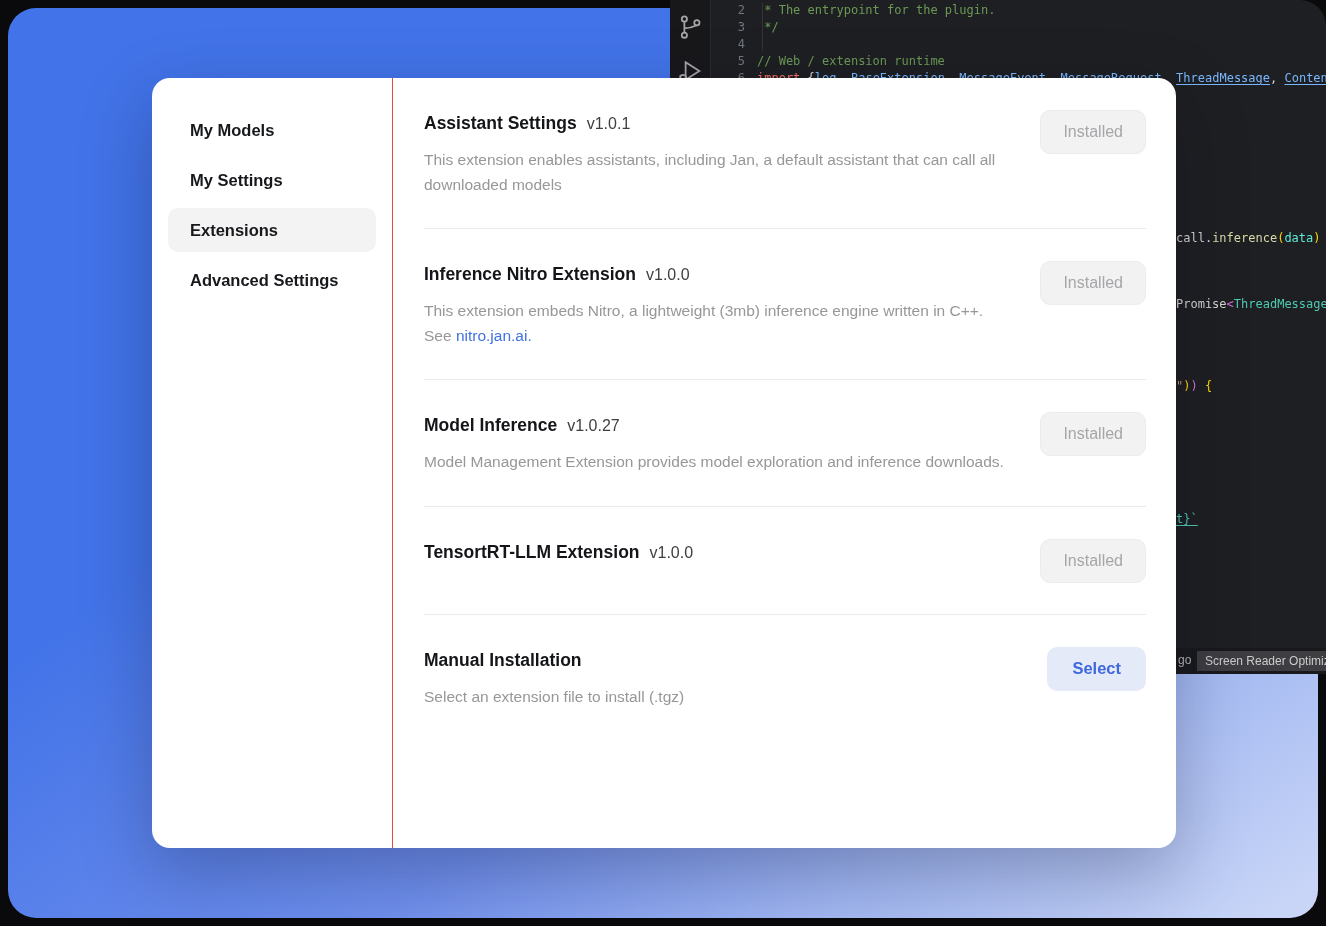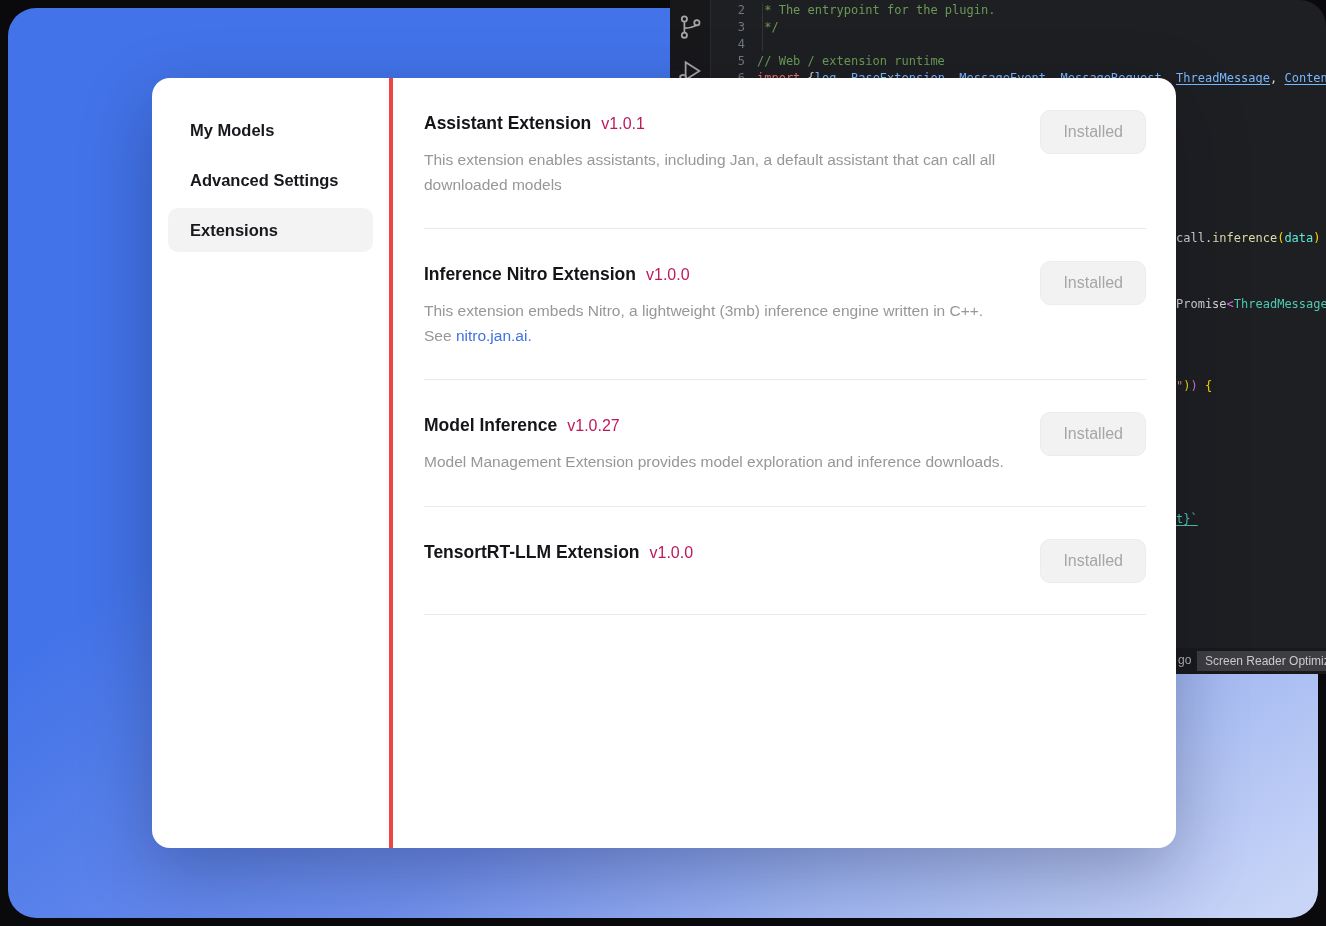--- a/index.html
+++ b/index.html
@@ -55,35 +55,35 @@
     position:absolute;left:527px;right:0;top:3px;height:20px;
     background:#3d3d42;color:#cccccc;display:flex;align-items:center;
     padding:0 8px;white-space:nowrap;overflow:hidden;
   }
   
   .modal{
     position:absolute;left:152px;top:78px;width:1024px;height:770px;z-index:3;
     background:#ffffff;border-radius:18px;box-shadow:0 24px 70px rgba(10,15,40,.28);
     display:flex;box-sizing:border-box;
   }
-  .sidebar{width:241px;flex:none;border-right:4px solid #ef4444;padding:30px 16px 0;box-sizing:border-box}
+  .sidebar{width:241px;flex:none;border-right:1px solid #ef4444;padding:30px 16px 0;box-sizing:border-box}
   .side-item{
     height:44px;display:flex;align-items:center;padding:0 22px;margin-bottom:6px;
     border-radius:10px;font-size:16.5px;font-weight:600;color:#17181c;cursor:pointer;
   }
   .side-item.active{background:#f3f3f4}
   .content{flex:1;padding:0 30px 0 31px;box-sizing:border-box;overflow:hidden}
   .ext-row{
     padding:34px 0 31px;border-bottom:1px solid #eaeaea;
     display:flex;justify-content:space-between;align-items:flex-start;
   }
   .ext-row.last{border-bottom:none}
   .ext-titleline{line-height:22px}
   .ext-title{font-size:17.5px;font-weight:700;color:#141519}
-  .ext-version{font-size:16px;font-weight:400;color:#be185d;margin-left:10px}
+  .ext-version{font-size:16px;font-weight:400;color:#404040;margin-left:10px}
   .ext-desc{margin-top:13px;font-size:15.5px;line-height:24.5px;color:#979797;max-width:580px}
   .ext-link{color:#4072e2;text-decoration:none;cursor:pointer}
   .btn{
     flex:none;height:44px;border-radius:10px;display:flex;align-items:center;
     margin-top:-2px;box-sizing:border-box;cursor:pointer;text-align:center;
   }
   .btn-installed{background:#f2f2f3;border:1px solid #ececed;padding:0 22px;color:#a6a6a9;font-size:16px}
   .btn-select{background:#e4eaf7;padding:0 25px;color:#3e68dd;font-size:16.5px;font-weight:700}
 </style>
 </head>
@@ -137,30 +137,31 @@
 
   <div class="status-bar">
     <span class="status-left">go</span>
     <span class="status-seg">Screen Reader Optimiz</span>
   </div>
 </div>
 
 <div class="modal">
   <div class="sidebar">
     <div class="side-item">My Models</div>
+    <div class="side-item">My Settings</div>
+    <div class="side-item active">Extensions</div>
     <div class="side-item">Advanced Settings</div>
-    <div class="side-item active">Extensions</div>
   </div>
 
   <div class="content">
 
     <div class="ext-row">
       <div>
         <div class="ext-titleline">
-          <span class="ext-title">Assistant Extension</span><span class="ext-version">v1.0.1</span>
+          <span class="ext-title">Assistant Settings</span><span class="ext-version">v1.0.1</span>
         </div>
         <div class="ext-desc">This extension enables assistants, including Jan, a default assistant that can call all downloaded models</div>
       </div>
       <div class="btn btn-installed">Installed</div>
     </div>
 
     <div class="ext-row">
       <div>
         <div class="ext-titleline">
           <span class="ext-title">Inference Nitro Extension</span><span class="ext-version">v1.0.0</span>
@@ -182,15 +183,24 @@
 
     <div class="ext-row">
       <div>
         <div class="ext-titleline">
           <span class="ext-title">TensortRT-LLM Extension</span><span class="ext-version">v1.0.0</span>
         </div>
       </div>
       <div class="btn btn-installed">Installed</div>
     </div>
 
+    <div class="ext-row last">
+      <div>
+        <div class="ext-titleline">
+          <span class="ext-title">Manual Installation</span>
+        </div>
+        <div class="ext-desc">Select an extension file to install (.tgz)</div>
+      </div>
+      <div class="btn btn-select">Select</div>
+    </div>
 
   </div>
 </div>
 
 </body></html>

